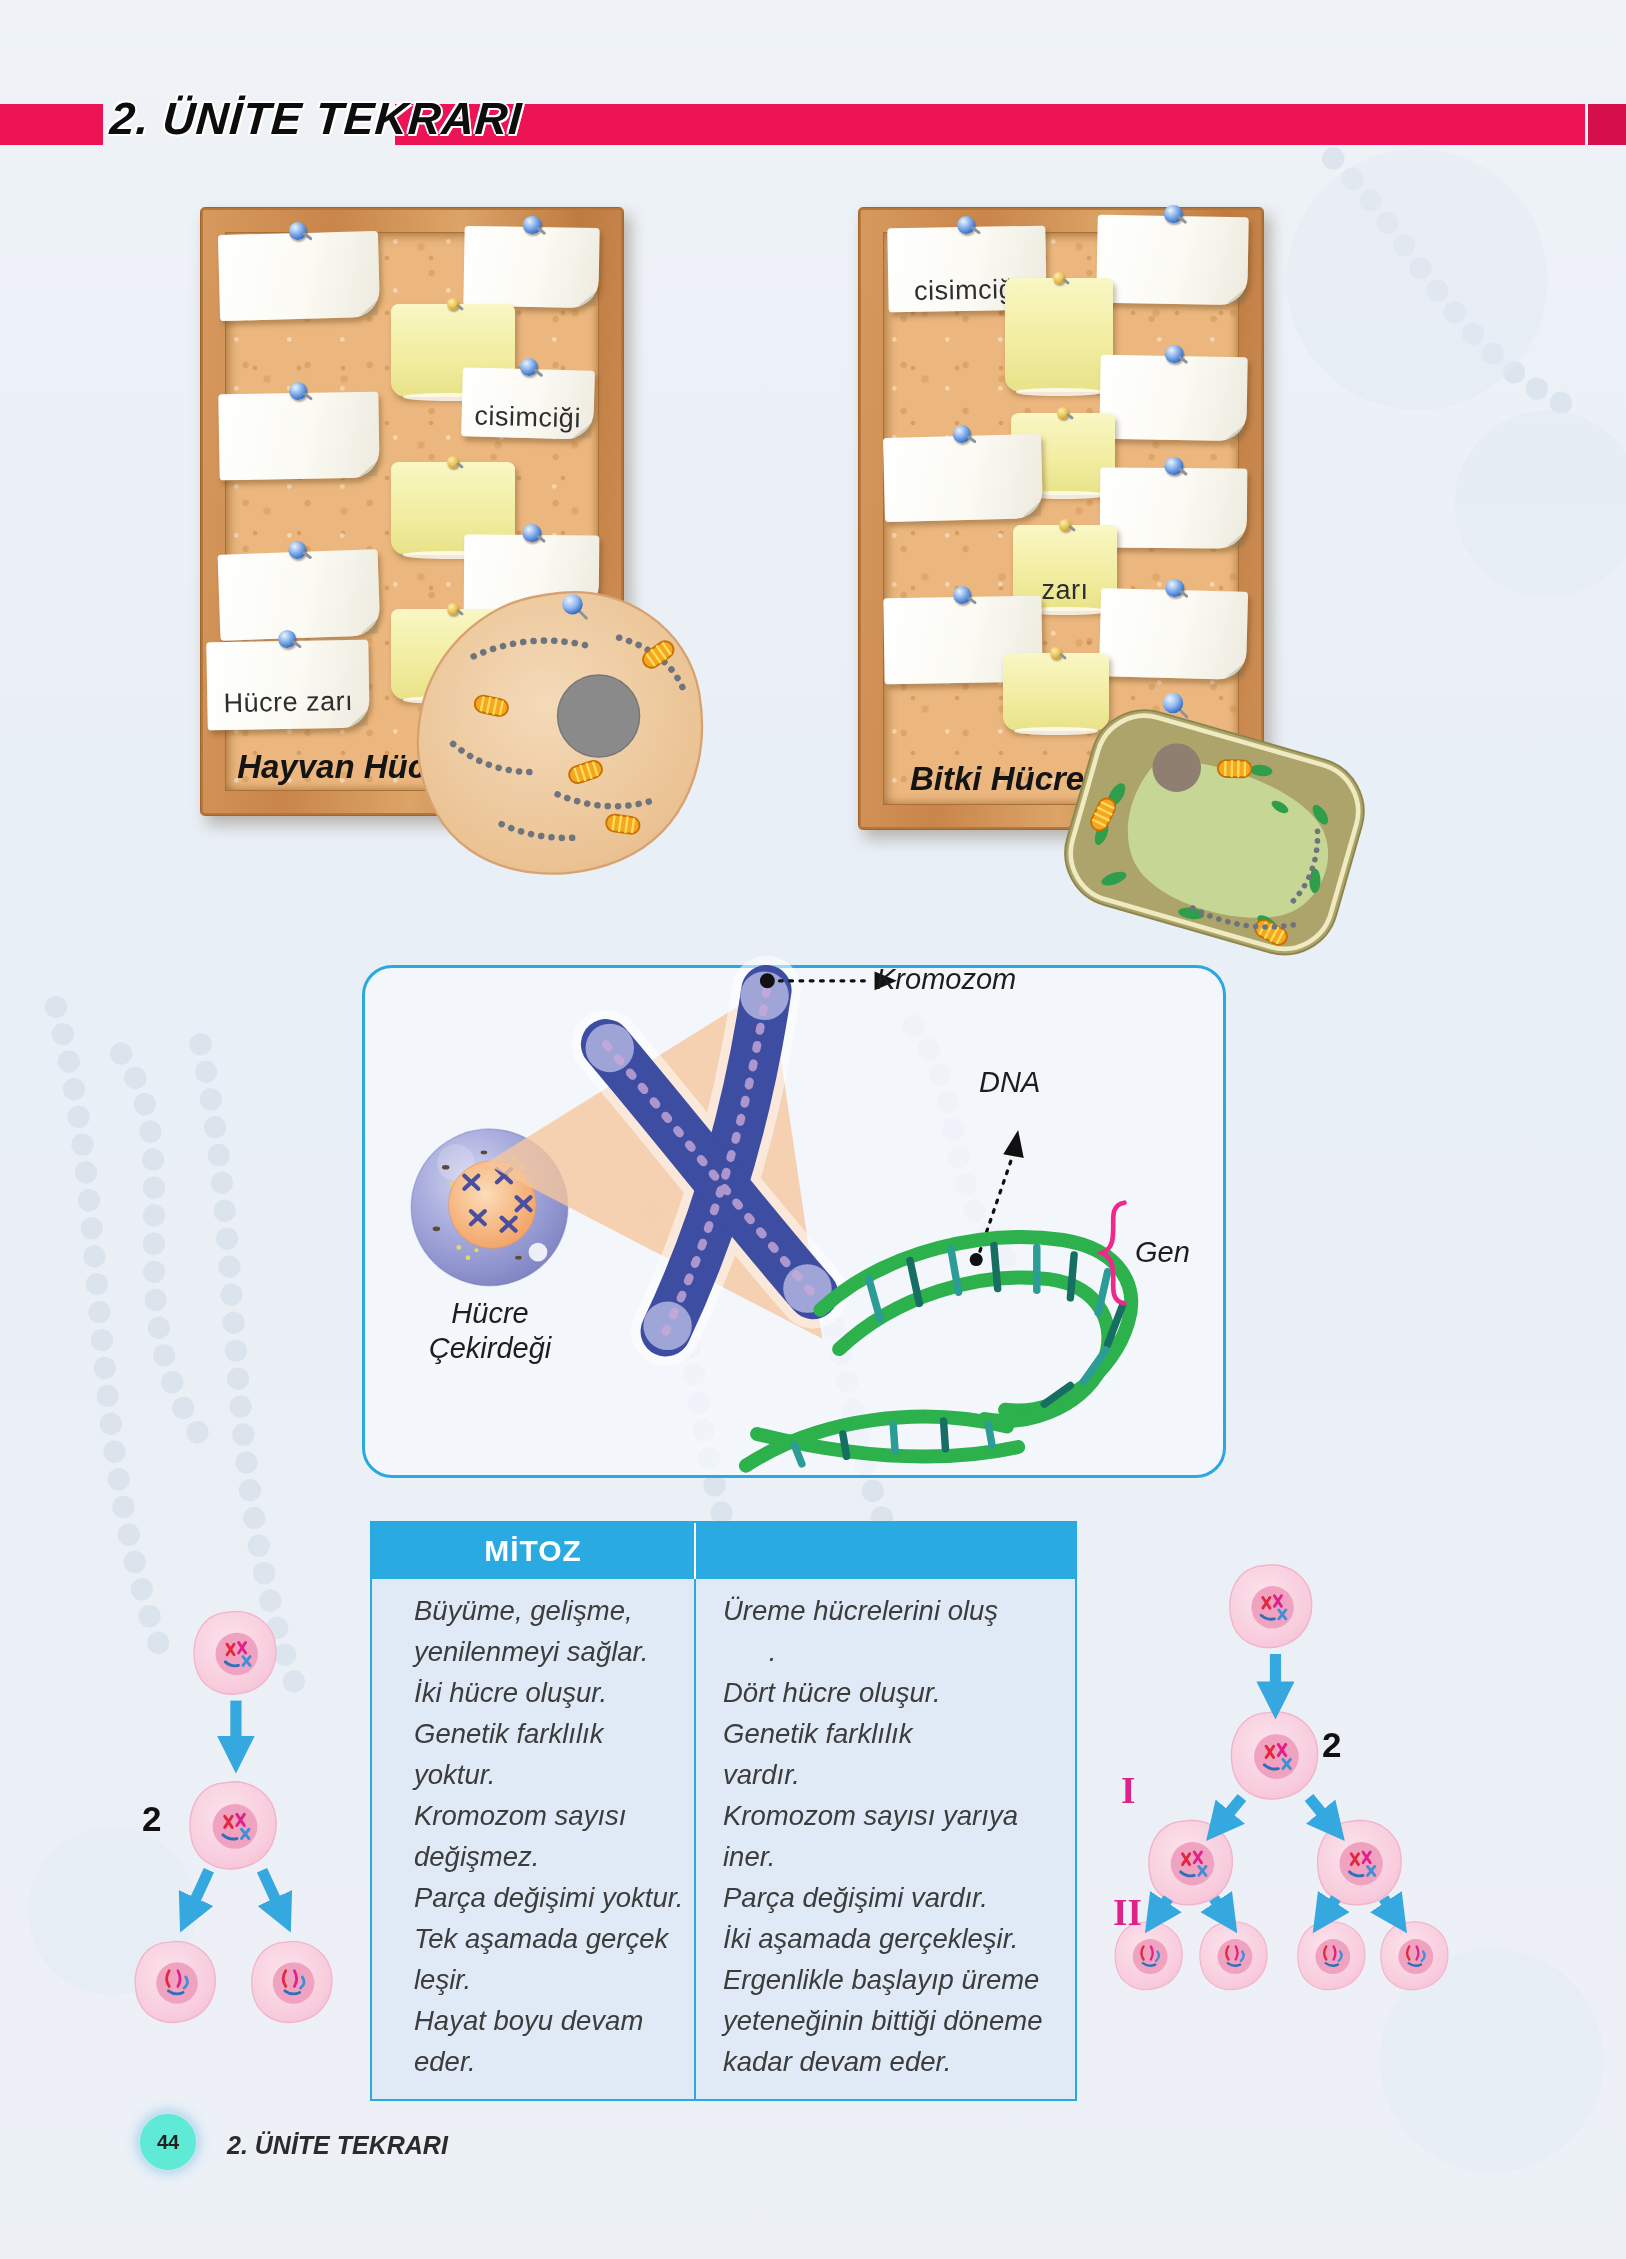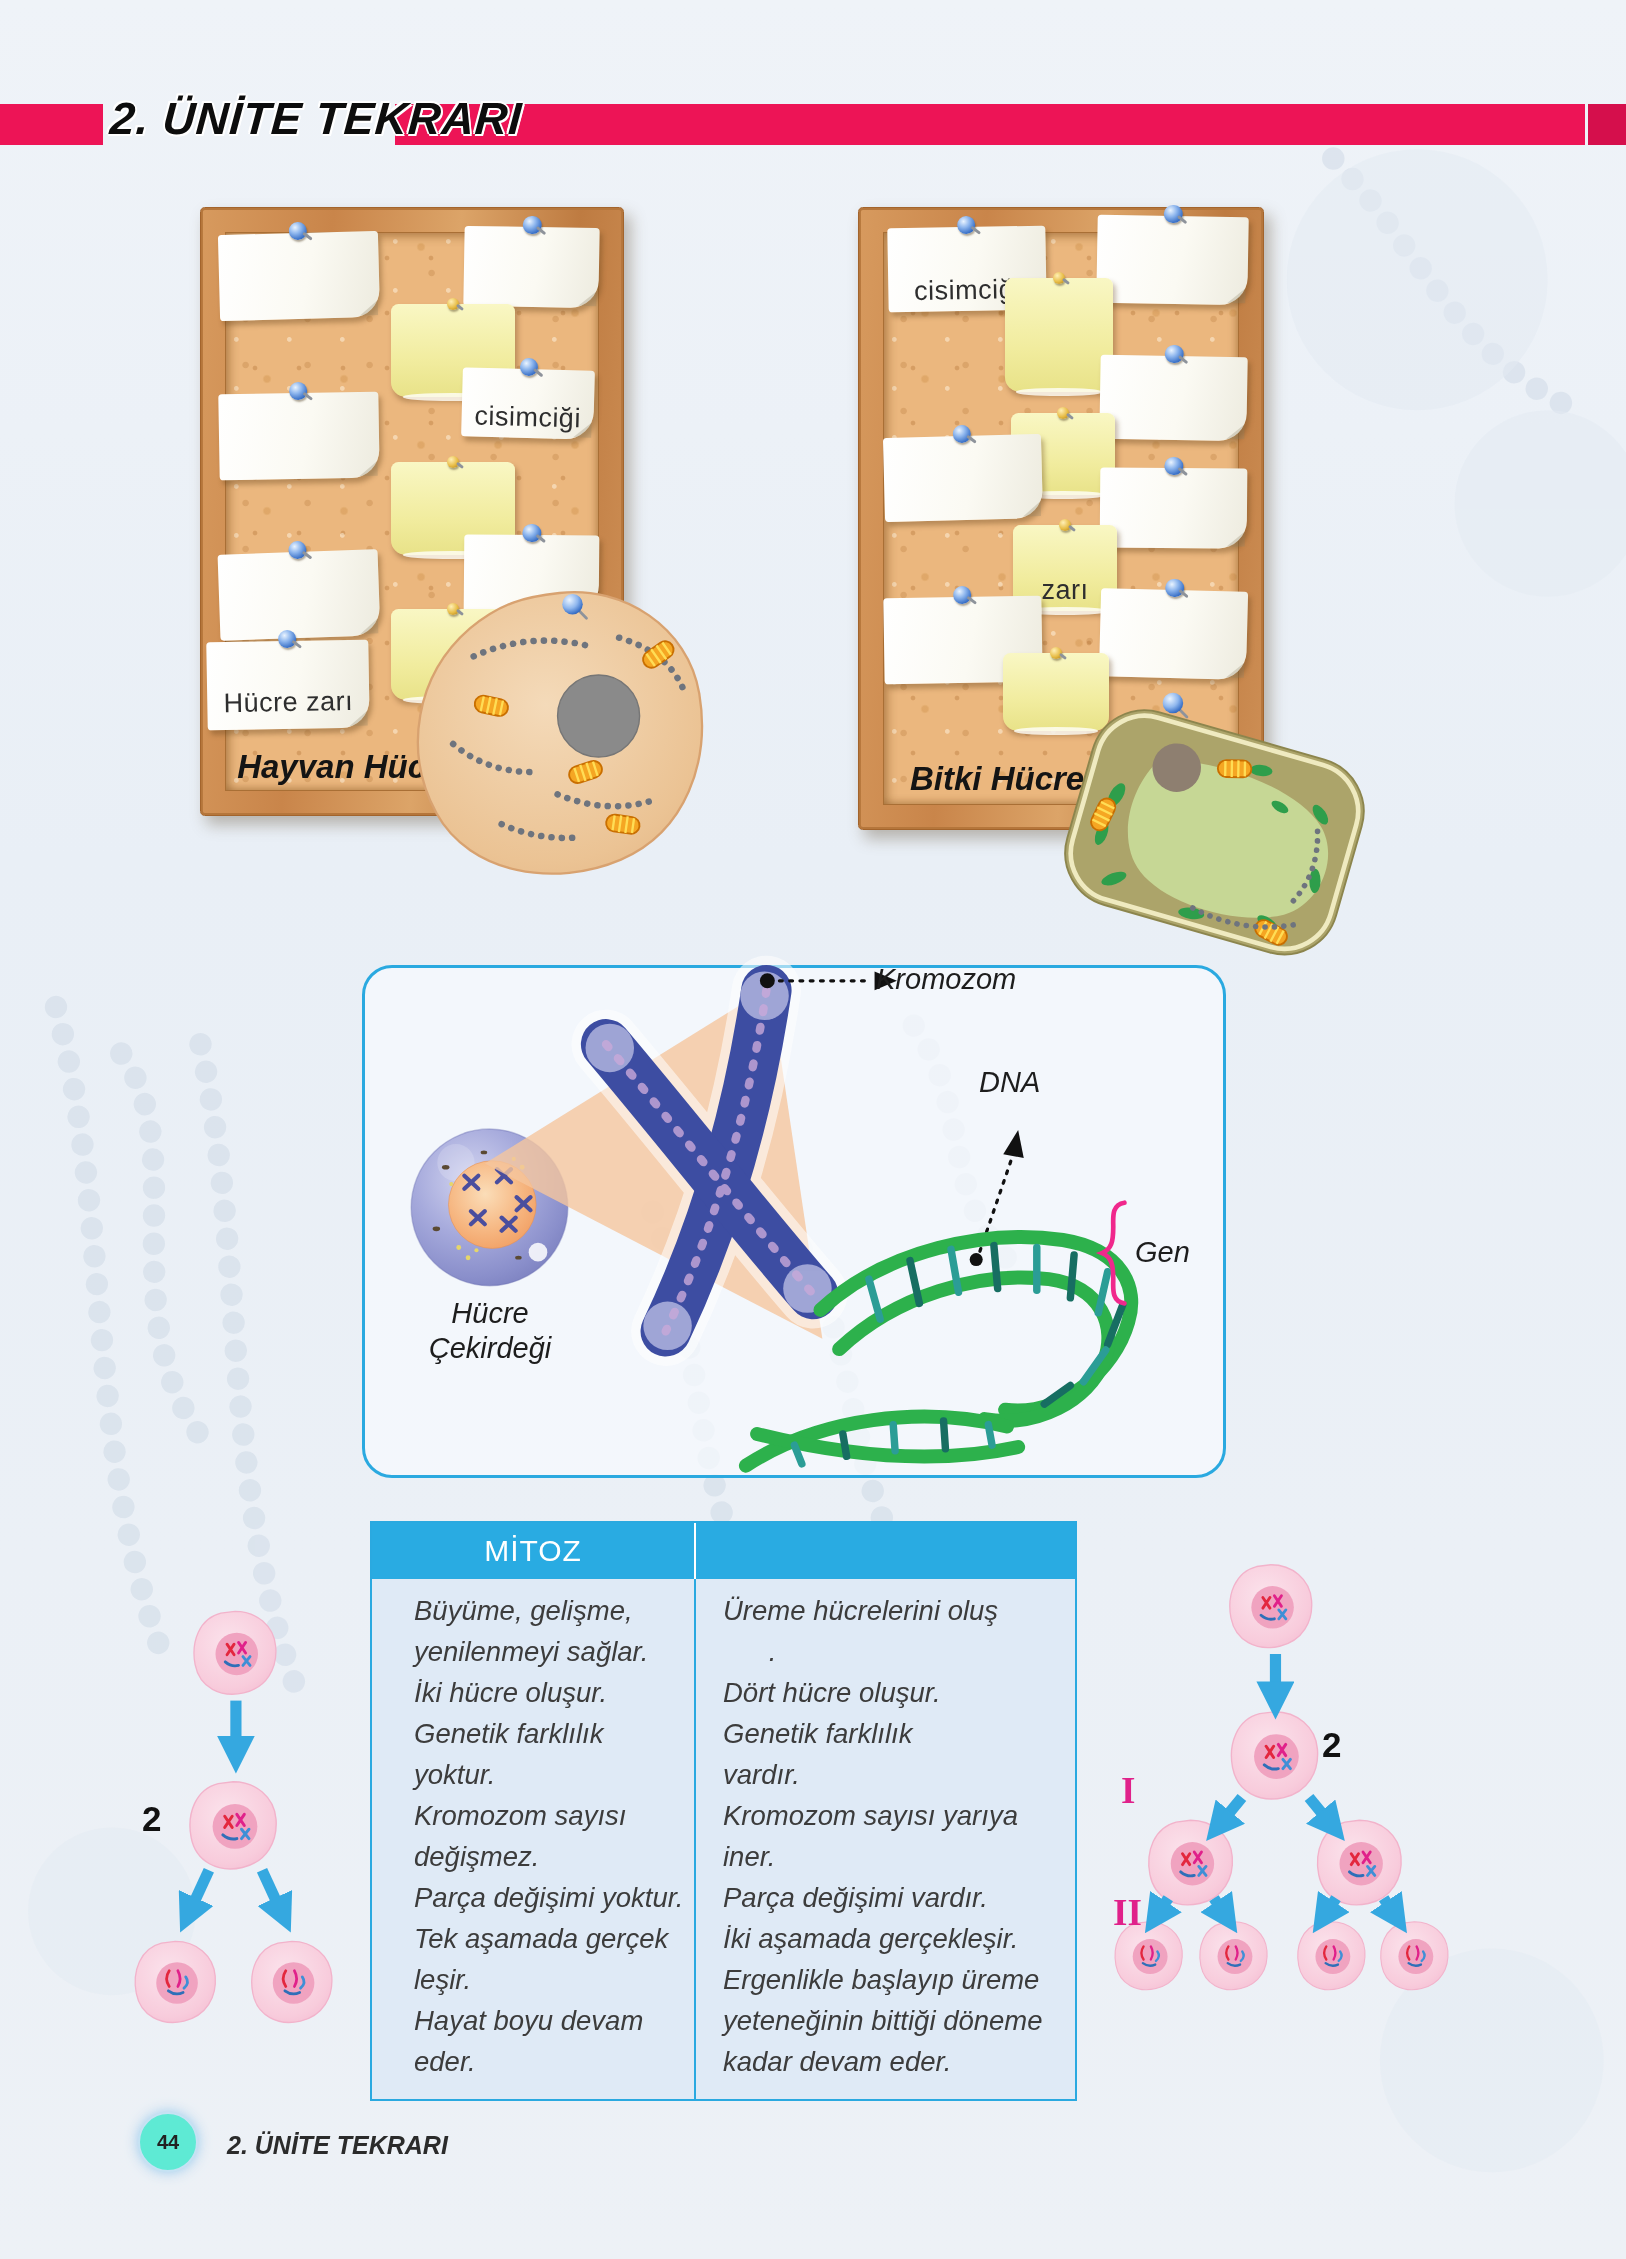--- a/index.html
+++ b/index.html
@@ -82,21 +82,21 @@
     background:rgba(246,250,253,.72);
   }
   .lbl{position:absolute;z-index:4;font-style:italic;color:#1d1d1d;font-size:29px;white-space:pre-line;}
   
   .compare-table{
     position:absolute;left:370px;top:1521px;width:707px;z-index:1;
     border:2.8px solid var(--table_border);background:var(--table_body);
   }
   .ct-head{display:flex;height:56px;background:var(--table_header);}
   .ct-head .hc{flex:0 0 auto;display:flex;align-items:center;justify-content:center;
-    color:#fff;font-weight:normal;font-size:30px;letter-spacing:0.9px;}
+    color:#fff;font-weight:bold;font-size:30px;letter-spacing:0.9px;}
   .hc1{width:324px;border-right:2.8px solid #fff;}
   .hc2{width:377px;}
   .ct-body{display:flex;font-style:italic;}
   .ct-col{padding:11.2px 9.3px 17px 42px;font-size:27.5px;line-height:41px;color:#3C3C3C;white-space:pre-line;}
   .ct-col1{width:324px;border-right:2.8px solid var(--table_border);}
   .ct-col2{width:377px;padding-left:27px;}
   
   .count-label{position:absolute;z-index:4;font-size:35px;font-weight:bold;color:#111;}
   .stage-label{position:absolute;z-index:4;font-size:37px;font-weight:bold;color:var(--stage_magenta);
     font-family:"Liberation Serif", serif;}

